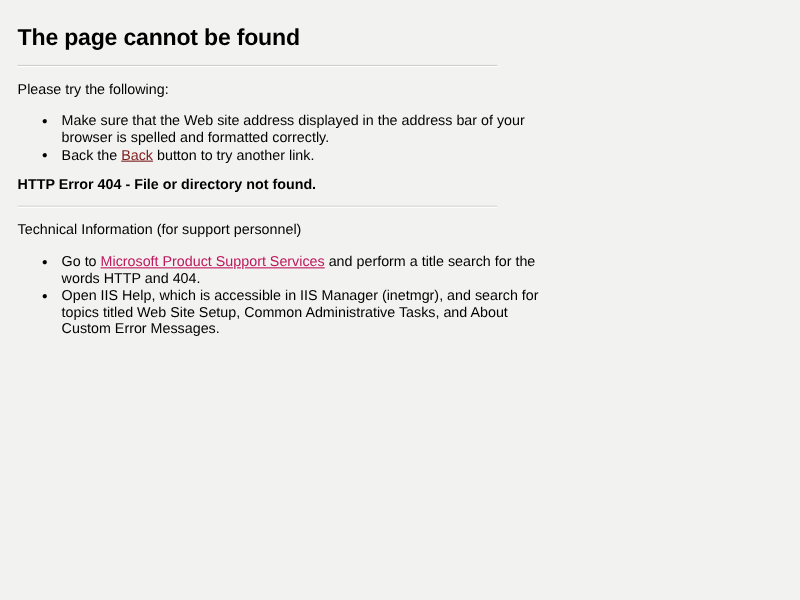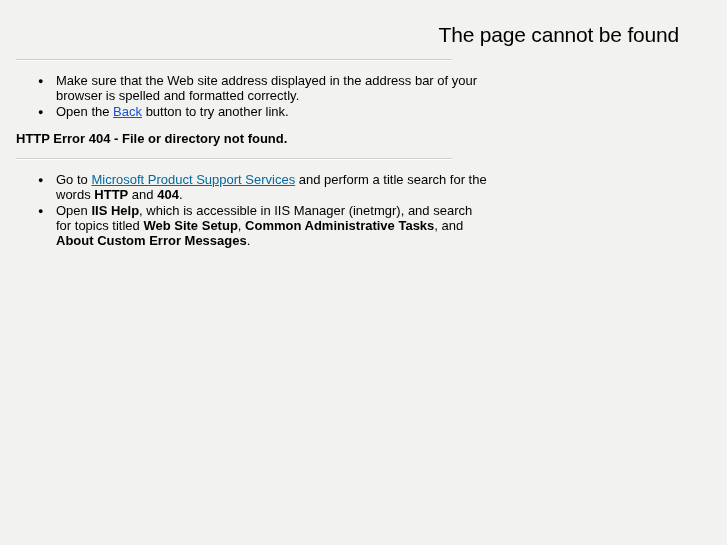--- a/index.html
+++ b/index.html
@@ -15,25 +15,24 @@
     color: #000;
     overflow: hidden;
   }
   .page {
     padding: 16px 16px 0 16px;
     width: 695px;
     box-sizing: border-box;
   }
   h1.title {
     font-size: 21px;
-    font-weight: normal;
+    font-weight: bold;
     margin: 6px 0 4px 0;
     letter-spacing: -0.2px;
     line-height: 1.2;
-    text-align: right;
   }
   p.para {
     margin: 0 0 14px 0;
     line-height: 15px;
     max-width: 452px;
   }
   p.tight {
     margin: 0;
     line-height: 15px;
     max-width: 452px;
@@ -61,48 +60,50 @@
   ul.bullets li::before {
     content: "\25CF";
     position: absolute;
     left: 0;
     top: 0;
     font-size: 9px;
     line-height: 16px;
     color: #000;
   }
   a.lnk {
-    color: #0369a1;
+    color: #be185d;
     text-decoration: underline;
   }
   a.lnk.blue {
-    color: #1d4ed8;
+    color: #7f1d1d;
   }
-  .b { font-weight: bold; }
+  .b { font-weight: normal; }
 </style>
 </head>
 <body>
 
 <div class="page">
 
   <h1 class="title">The page cannot be found</h1>
 
 
   <hr class="rule">
 
+  <p class="para">Please try the following:</p>
 
   <ul class="bullets">
     <li><span>Make sure that the Web site address displayed in the address bar of your browser is spelled and formatted correctly.</span></li>
-    <li><span>Open the </span><a class="lnk blue" href="#">Back</a><span> button to try another link.</span></li>
+    <li><span>Back the </span><a class="lnk blue" href="#">Back</a><span> button to try another link.</span></li>
   </ul>
 
   <p class="tight">HTTP Error 404 - File or directory not found.</p>
 
   <hr class="rule">
 
+  <p class="para">Technical Information (for support personnel)</p>
 
   <ul class="bullets">
     <li>
       <span>Go to </span><a class="lnk" href="#">Microsoft Product Support Services</a><span> and perform a title search for the words </span><span class="b">HTTP</span><span> and </span><span class="b">404</span><span>.</span>
     </li>
     <li>
       <span>Open </span><span class="b">IIS Help</span><span>, which is accessible in IIS Manager (inetmgr), and search for topics titled </span><span class="b">Web Site Setup</span><span>, </span><span class="b">Common Administrative Tasks</span><span>, and </span><span class="b">About Custom Error Messages</span><span>.</span>
     </li>
   </ul>
 

